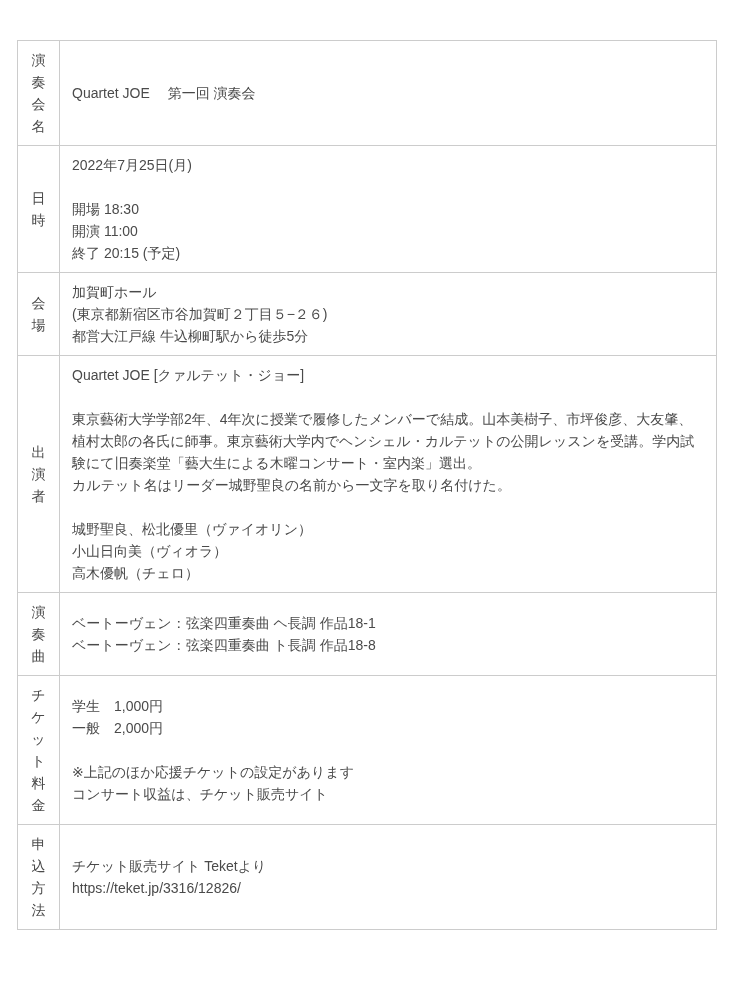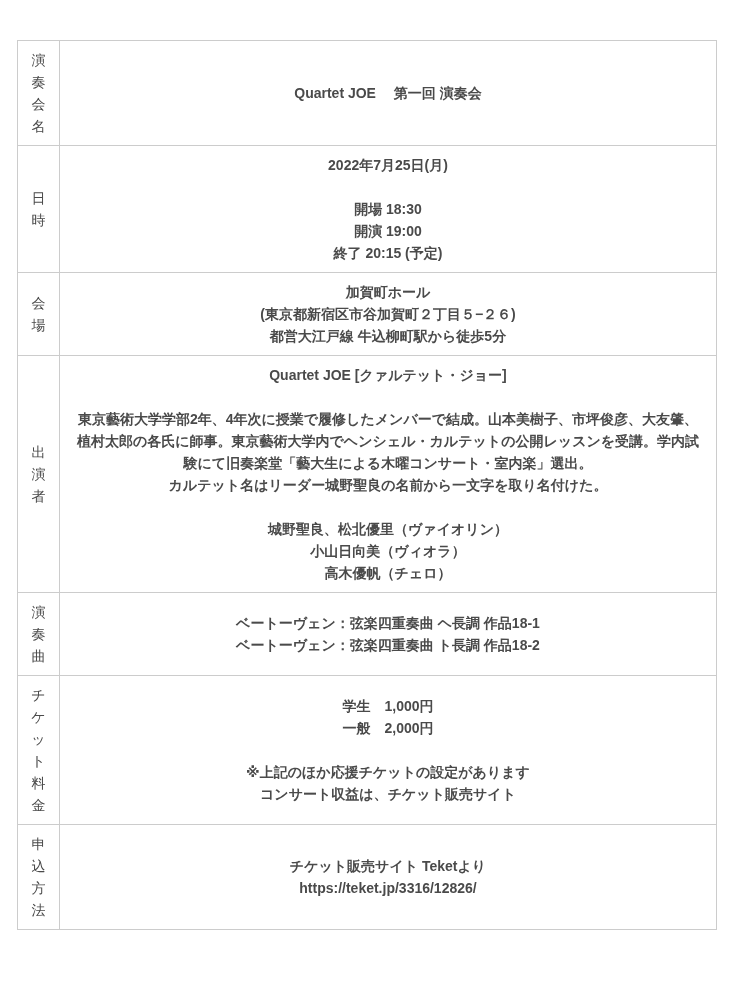--- a/index.html
+++ b/index.html
@@ -35,42 +35,41 @@
     width: 42px;
     box-sizing: border-box;
     padding: 8px 12px;
     text-align: center;
     word-break: break-all;
     letter-spacing: 0;
     margin-top: 43px;
   }
   .info-table td {
     padding: 8px 12px;
-    text-align: center;
+    text-align: left;
     white-space: pre-line;
     word-break: break-word;
-    font-weight: bold;
   }
 </style>
 </head>
 <body>
 
 <div class="page">
   <table class="info-table">
     <tbody>
       <tr>
         <th>演奏会名</th>
         <td>Quartet JOE　 第一回 演奏会</td>
       </tr>
       <tr>
         <th>日時</th>
         <td>2022年7月25日(月)
 
 開場 18:30
-開演 19:00
+開演 11:00
 終了 20:15 (予定)</td>
       </tr>
       <tr>
         <th>会場</th>
         <td>加賀町ホール
 (東京都新宿区市谷加賀町２丁目５−２６)
 都営大江戸線 牛込柳町駅から徒歩5分</td>
       </tr>
       <tr>
         <th>出演者</th>
@@ -79,21 +78,21 @@
 東京藝術大学学部2年、4年次に授業で履修したメンバーで結成。山本美樹子、市坪俊彦、大友肇、植村太郎の各氏に師事。東京藝術大学内でヘンシェル・カルテットの公開レッスンを受講。学内試験にて旧奏楽堂「藝大生による木曜コンサート・室内楽」選出。
 カルテット名はリーダー城野聖良の名前から一文字を取り名付けた。
 
 城野聖良、松北優里（ヴァイオリン）
 小山日向美（ヴィオラ）
 高木優帆（チェロ）</td>
       </tr>
       <tr>
         <th>演奏曲</th>
         <td>ベートーヴェン：弦楽四重奏曲 ヘ長調 作品18-1
-ベートーヴェン：弦楽四重奏曲 ト長調 作品18-2</td>
+ベートーヴェン：弦楽四重奏曲 ト長調 作品18-8</td>
       </tr>
       <tr>
         <th>チケット料金</th>
         <td>学生　1,000円
 一般　2,000円
 
 ※上記のほか応援チケットの設定があります
 コンサート収益は、チケット販売サイト</td>
       </tr>
       <tr>

